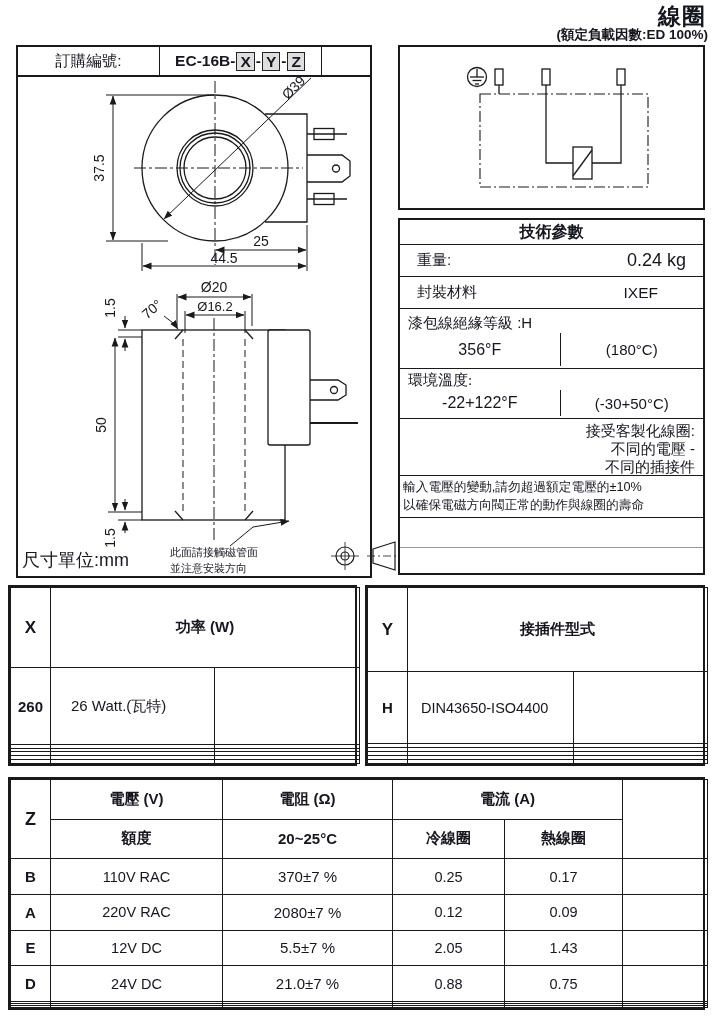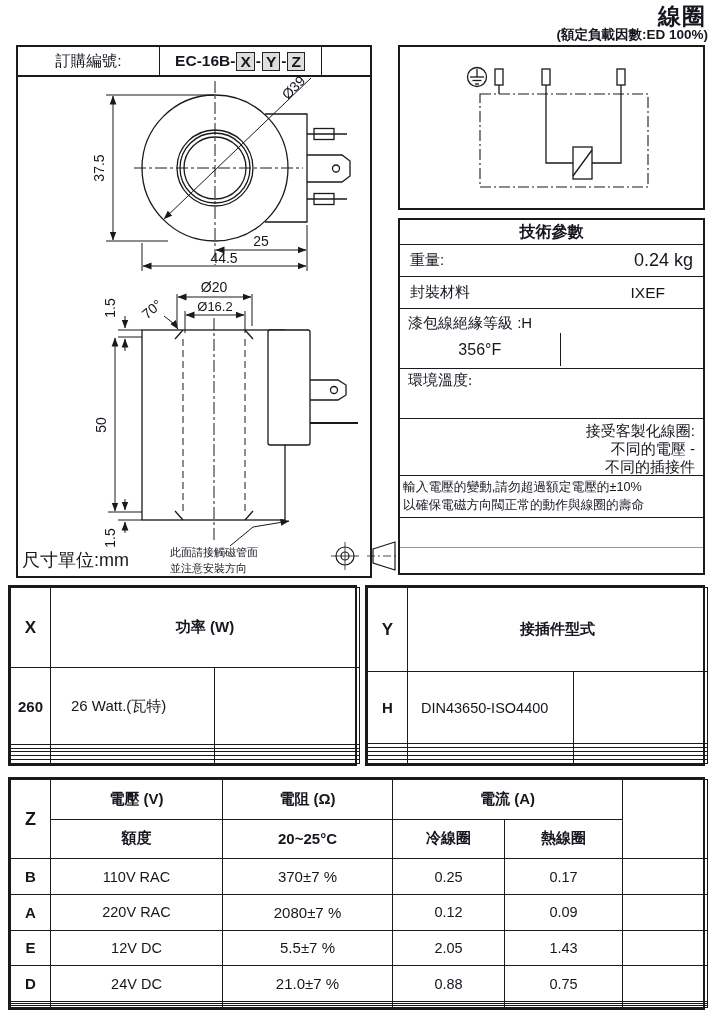--- a/index.html
+++ b/index.html
@@ -20,21 +20,21 @@
 
   svg{display:block;}
   svg text{font-family:"Liberation Sans",sans-serif;font-size:14px;fill:#16161f;}
 
   .unit-note{position:absolute;left:4px;top:501px;font-size:18px;}
   .mount-note{position:absolute;left:152px;top:497px;font-size:11px;line-height:16px;text-align:left;}
 
   
   .tp-row{box-sizing:border-box;border-bottom:1.5px solid #1a1a1a;overflow:hidden;}
   .tp-title{height:25px;line-height:24px;text-align:center;font-weight:bold;font-size:16px;}
-  .tp-kv{display:flex;align-items:center;justify-content:space-between;padding:0 10px;}
+  .tp-kv{display:flex;align-items:center;justify-content:space-between;padding:0 17px;}
   .tp-label{font-size:15px;}
   .tp-split{display:flex;}
   .tp-split > div{display:flex;align-items:center;justify-content:center;box-sizing:border-box;}
   .tp-cell-l{width:53%;border-right:1.5px solid #1a1a1a;}
   .tp-cell-r{width:47%;}
   .tp-lines{padding:3px 8px;font-size:15px;line-height:18px;text-align:right;}
   .tp-warning{padding:2px 3px;font-size:12.7px;line-height:18px;}
 
   
   .tbl-wrap{position:absolute;border:2px solid #1a1a1a;box-sizing:border-box;background:#fff;}
@@ -218,25 +218,30 @@
 
   <div class="tp-row tp-kv" style="height:32px;gap:44px;">
     <span class="tp-label">封裝材料</span>
     <span style="font-size:15.5px;margin-right:28px;">IXEF</span>
   </div>
 
   <div class="tp-row" style="height:60px;">
     <div class="tp-label" style="padding:5px 0 0 8px;">漆包線絕緣等級 :H</div>
     <div class="tp-split" style="height:33px;">
       <div class="tp-cell-l" style="font-size:16px;">356°F</div>
+      <div class="tp-cell-r" style="font-size:15px;">(180°C)</div>
     </div>
   </div>
 
   <div class="tp-row" style="height:50px;">
     <div class="tp-label" style="padding:2px 0 0 8px;font-family:Liberation Serif, serif;">環境溫度:</div>
+    <div class="tp-split" style="height:26px;">
+      <div class="tp-cell-l" style="font-size:16px;">-22+122°F</div>
+      <div class="tp-cell-r" style="font-size:15px;">(-30+50°C)</div>
+    </div>
   </div>
 
   <div class="tp-row tp-lines" style="height:57px;">
     <div>接受客製化線圈:</div>
     <div>不同的電壓 -</div>
     <div>不同的插接件</div>
   </div>
 
   <div class="tp-row tp-warning" style="height:42px;">
     <div>輸入電壓的變動,請勿超過額定電壓的±10%</div>

